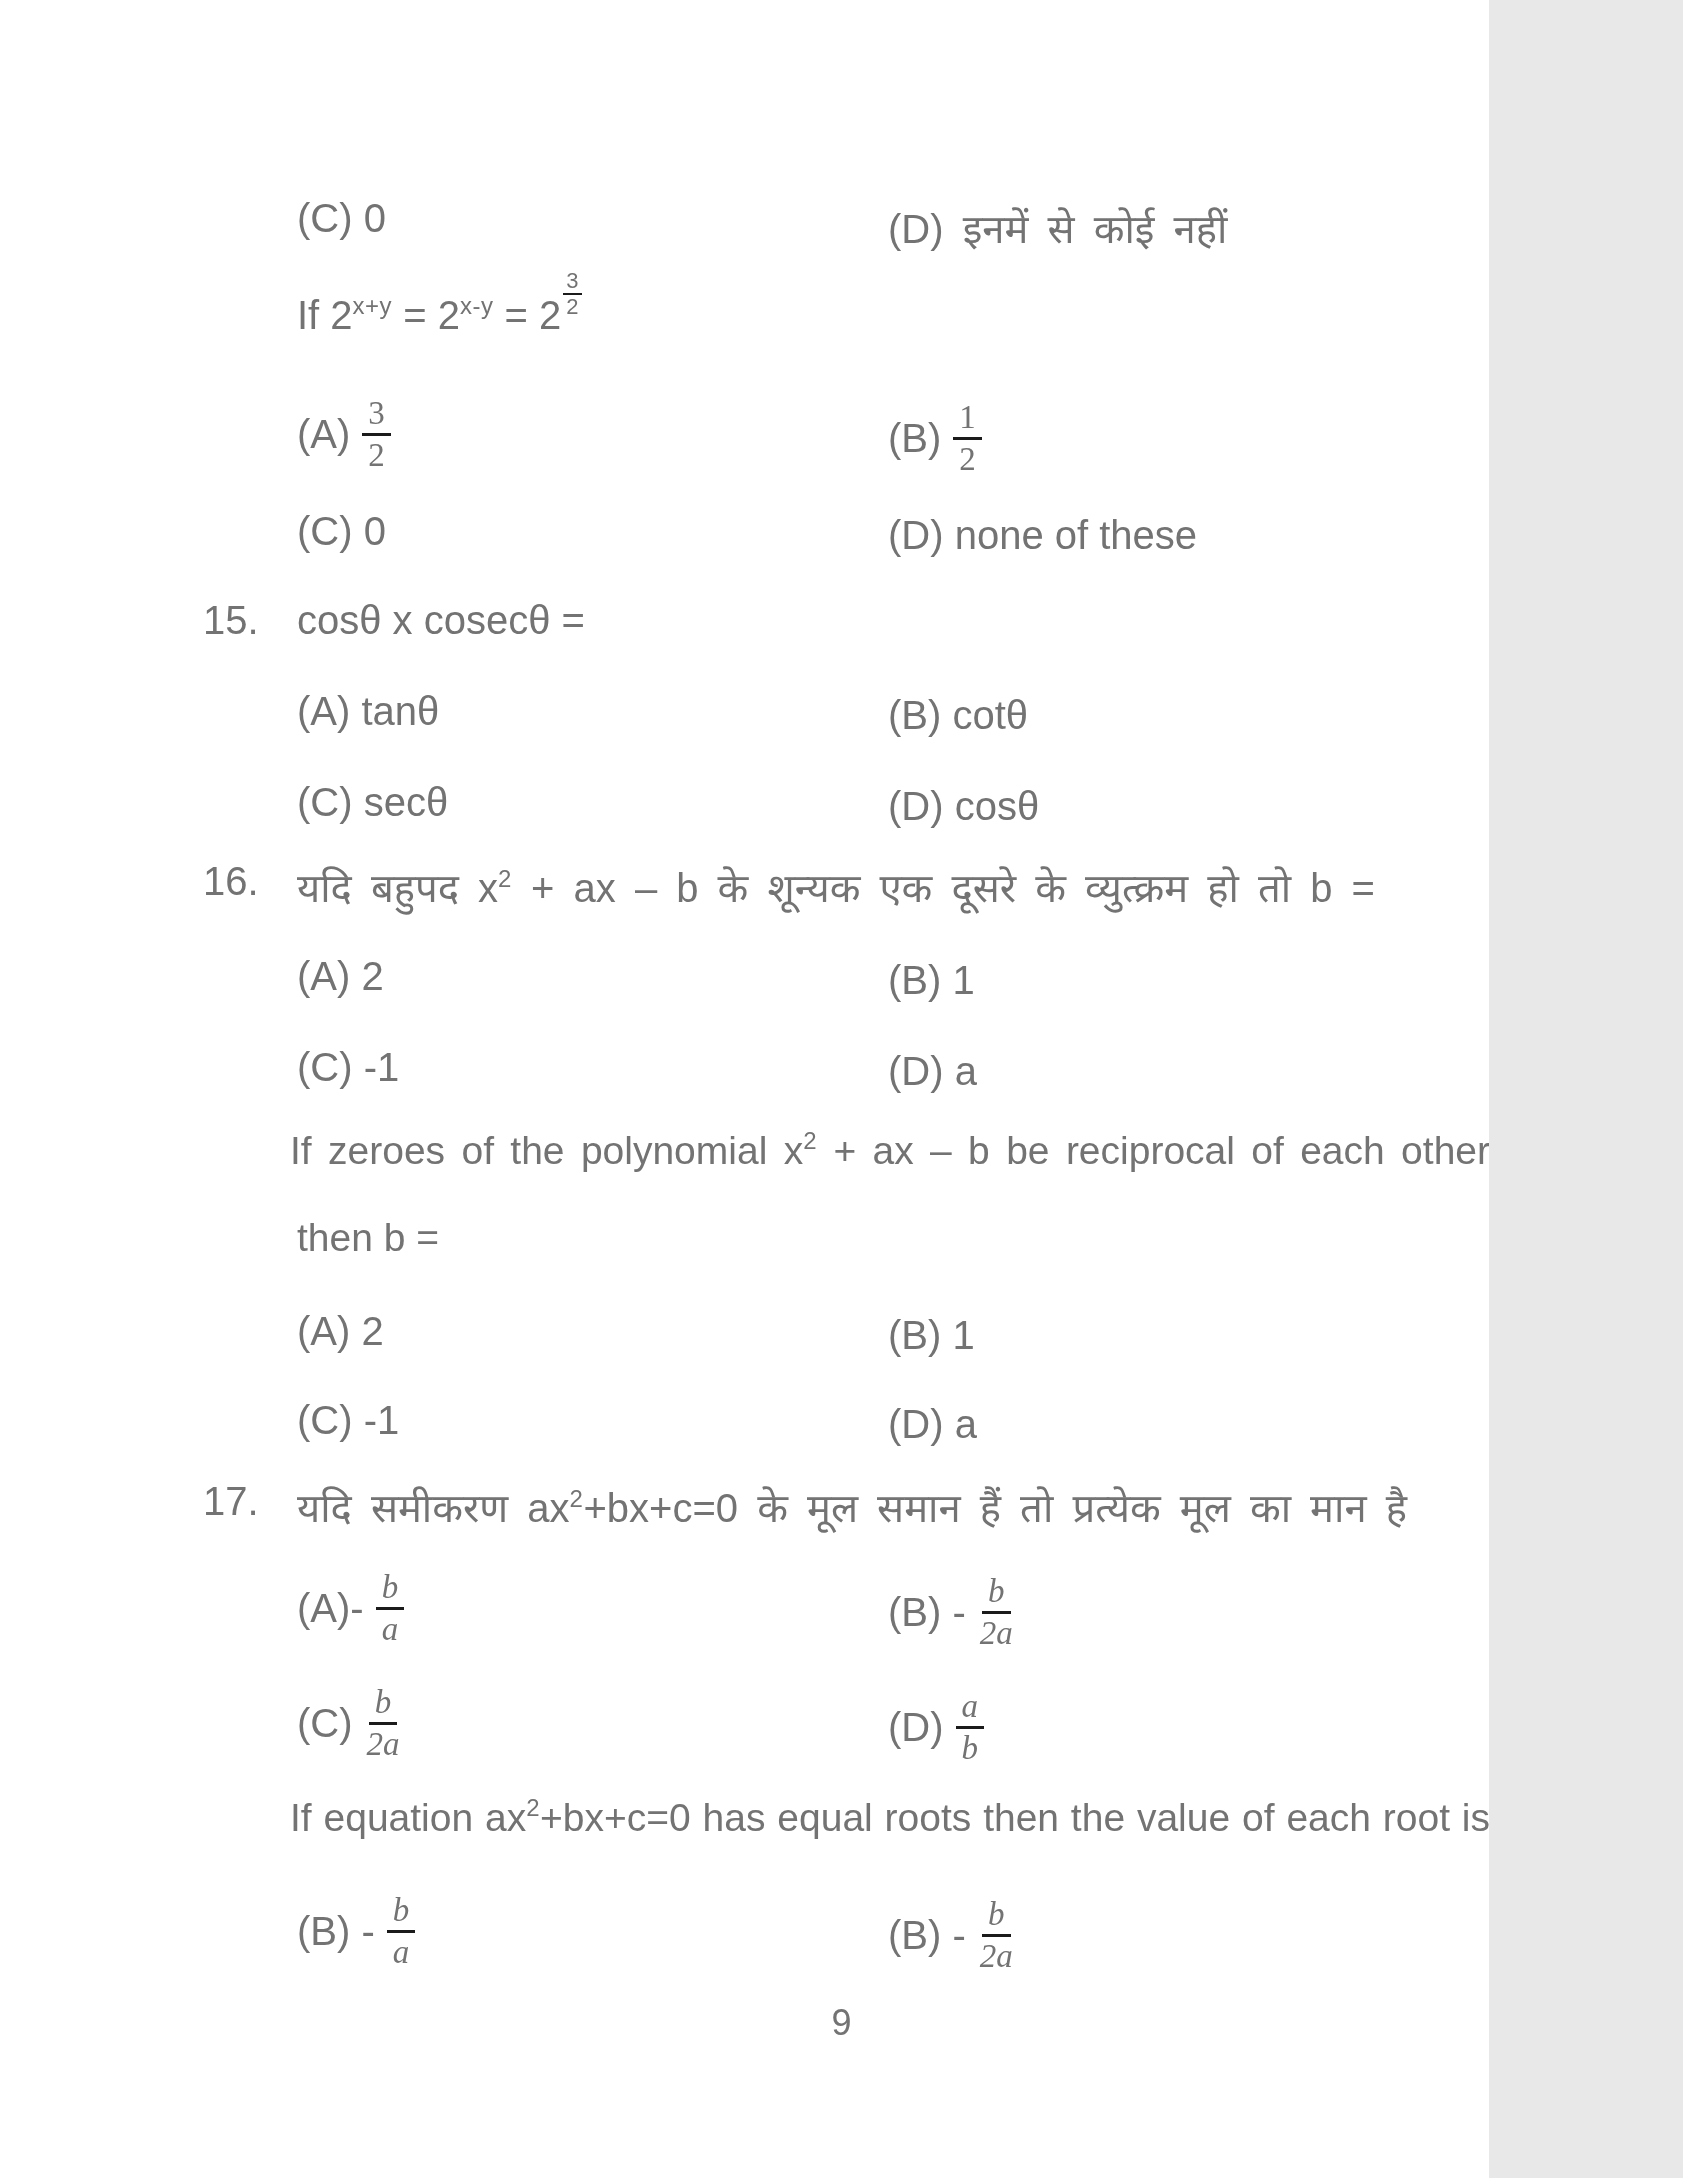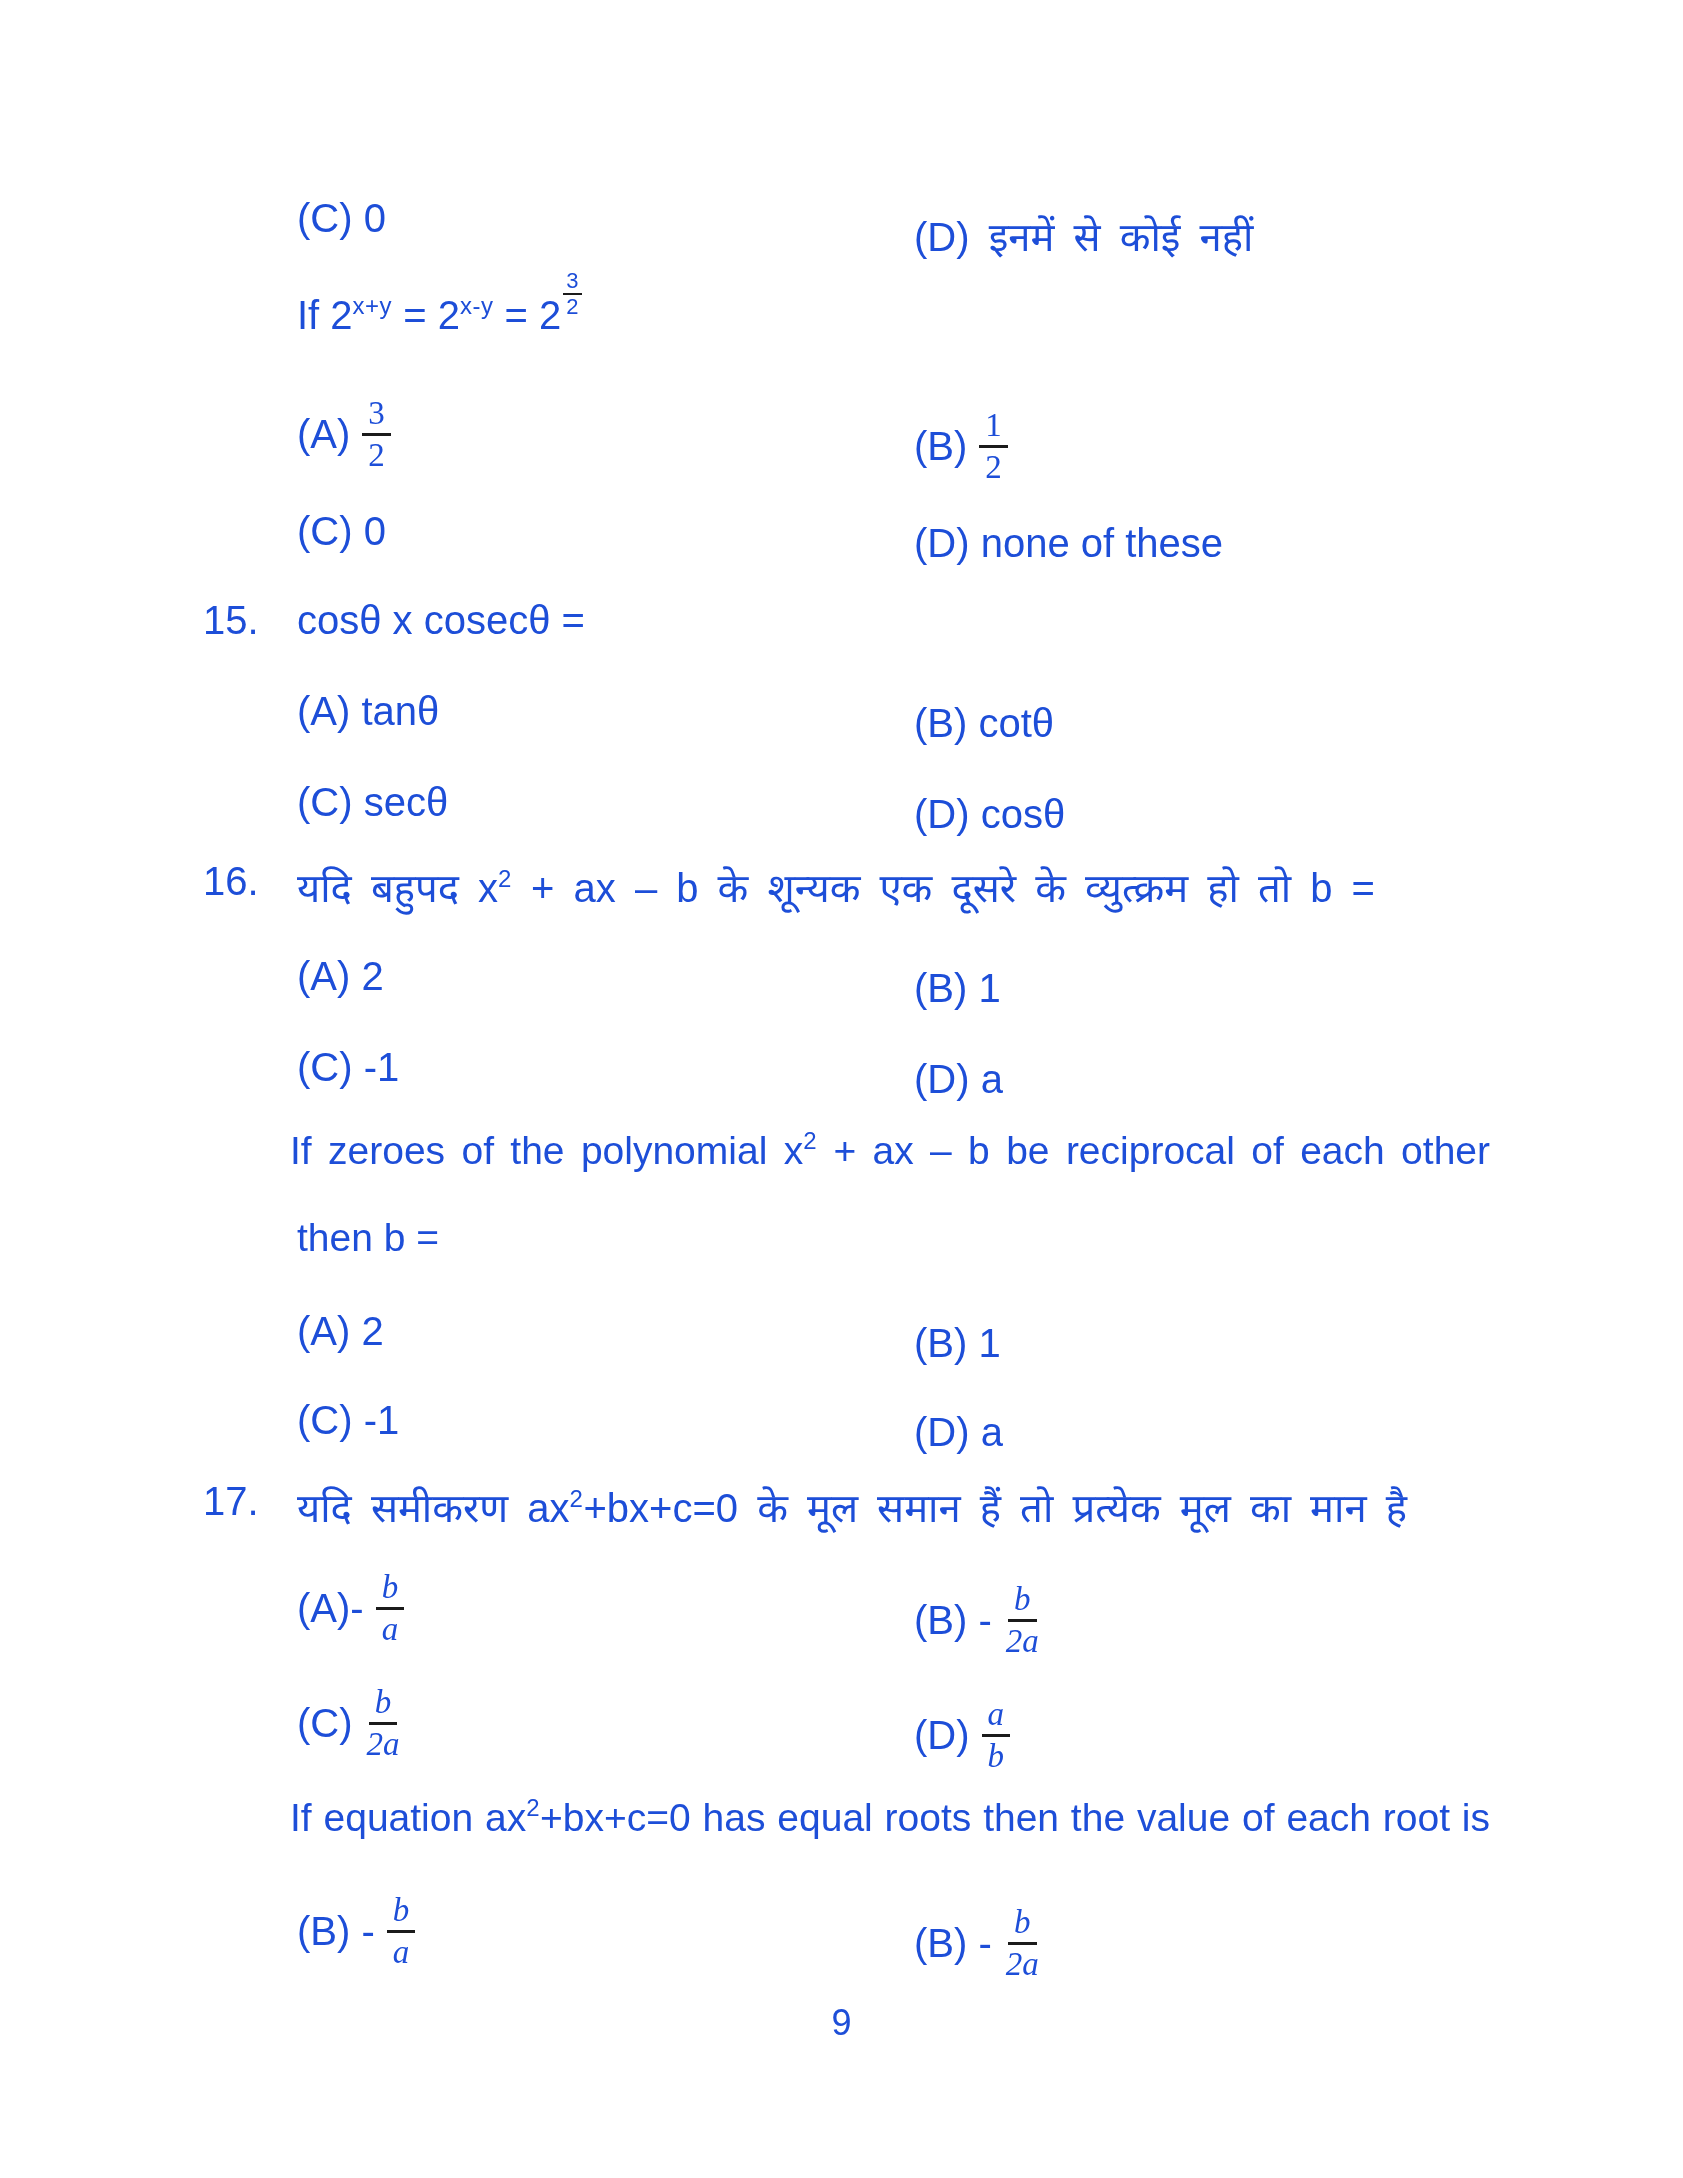--- a/index.html
+++ b/index.html
@@ -1,27 +1,27 @@
 <!DOCTYPE html>
 <html lang="en"><head>
 <meta charset="utf-8">
 <style>
   html,body{margin:0;padding:0;background:#e8e8e8;}
   #page{
     position:relative;
-    width:1683px;height:2178px;
+    width:1489px;height:2178px;
     background:#ffffff;
     font-family:"Liberation Sans", sans-serif;
     font-size:40px;
-    color:#1d4ed8;
+    color:#737373;
     overflow:hidden;
   }
   .row{position:absolute;left:0;width:1683px;height:0;}
   .cell-left{position:absolute;left:297px;top:0;white-space:nowrap;}
-  .cell-right{position:absolute;left:888px;top:12px;white-space:nowrap;margin-left:26px;}
+  .cell-right{position:absolute;left:888px;top:4px;white-space:nowrap;}
   .qnum{position:absolute;left:203px;top:0;white-space:nowrap;}
   .qstem{position:absolute;left:297px;top:0;white-space:nowrap;}
   .hindi{word-spacing:8px;}
   .para{
     position:absolute;left:290px;top:0;width:1200px;
     font-size:39px;
     white-space:nowrap;
     text-align:justify;
     text-align-last:justify;
   }

